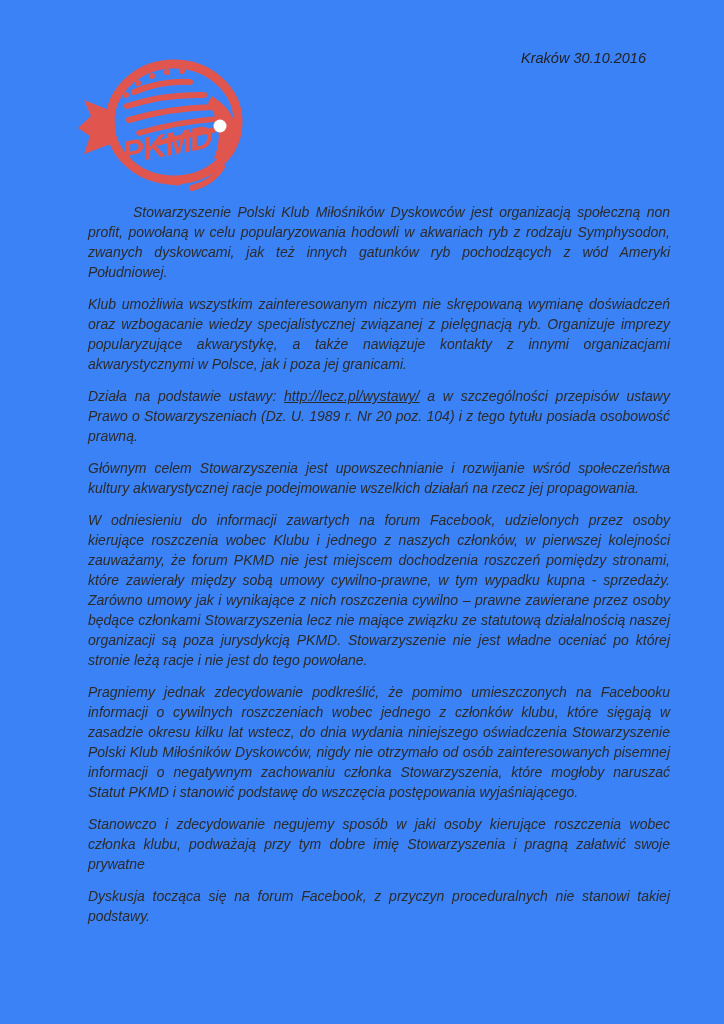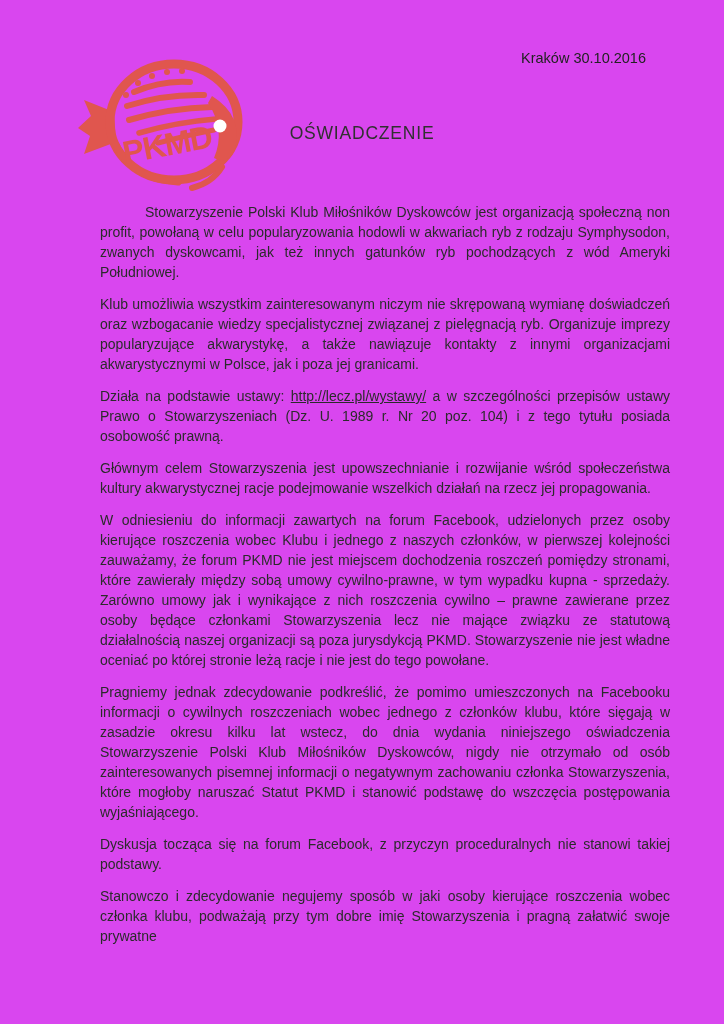--- a/index.html
+++ b/index.html
@@ -2,24 +2,25 @@
 <html style="--logo-color: #e0564e;"><head>
 <meta charset="utf-8">
 <style>
   :root { --logo-color:#e0564e; --ink:#2b2b2b; }
   * { box-sizing: border-box; }
   html,body { margin:0; padding:0; background:#ffffff; }
   .page {
     position: relative;
     width: 724px;
     height: 1024px;
-    background: #d946ef;
+    background: #3b82f6;
     font-family: "Liberation Sans", sans-serif;
     color: var(--ink);
     overflow: hidden;
+    font-style: italic;
   }
   .date {
     position: absolute;
     top: 50px;
     right: 78px;
     font-size: 14.5px;
     color: #222;
   }
   .logo {
     position: absolute;
@@ -38,21 +39,21 @@
     letter-spacing: 0.8px;
     color: #303030;
   }
   .content {
     position: absolute;
     top: 202px;
     left: 88px;
     width: 582px;
   }
   .content p {
-    margin: 0 0 12px 12px;
+    margin: 0 0 12px 0;
     font-size: 14px;
     line-height: 20px;
     text-align: justify;
     color: var(--ink);
   }
   .content p.first-indent { text-indent: 45px; }
   .content p.emphasis {
     font-weight: bold;
     text-decoration: underline;
   }
@@ -100,36 +101,35 @@
       <circle cx="148" cy="76" r="6.5" fill="#ffffff"></circle>
 
       <path d="M44 95 Q62 130 106 132" fill="none" stroke="var(--logo-color)" stroke-width="7" stroke-linecap="round"></path>
 
       <path d="M120 138 Q140 133 150 117" fill="none" stroke="var(--logo-color)" stroke-width="6" stroke-linecap="round"></path>
 
       <text x="53" y="114" transform="rotate(-11 53 114)" font-size="32" font-weight="bold" letter-spacing="-1" fill="var(--logo-color)">PKMD</text>
     </svg>
   </div>
 
-  <div class="title">OŚWIADCZENIE</div>
 
   <div class="content">
 
     <p class="first-indent">Stowarzyszenie Polski Klub Miłośników Dyskowców jest organizacją społeczną non profit, powołaną w celu popularyzowania hodowli w akwariach ryb z rodzaju Symphysodon, zwanych dyskowcami, jak też innych gatunków ryb pochodzących z wód Ameryki Południowej.</p>
 
     <p>Klub umożliwia wszystkim zainteresowanym niczym nie skrępowaną wymianę doświadczeń oraz wzbogacanie wiedzy specjalistycznej związanej z pielęgnacją ryb. Organizuje imprezy popularyzujące akwarystykę, a także nawiązuje kontakty z innymi organizacjami akwarystycznymi w Polsce, jak i poza jej granicami.</p>
 
     <p><span>Działa na podstawie ustawy: </span><span class="doc-link">http://lecz.pl/wystawy/</span><span> a w szczególności przepisów ustawy Prawo o Stowarzyszeniach (Dz. U. 1989 r. Nr 20 poz. 104) i z tego tytułu posiada osobowość prawną.</span></p>
 
     <p>Głównym celem Stowarzyszenia jest upowszechnianie i rozwijanie wśród społeczeństwa kultury akwarystycznej racje podejmowanie wszelkich działań na rzecz jej propagowania.</p>
 
     <p>W odniesieniu do informacji zawartych na forum Facebook, udzielonych przez osoby kierujące roszczenia wobec Klubu i jednego z naszych członków, w pierwszej kolejności zauważamy, że forum PKMD nie jest miejscem dochodzenia roszczeń pomiędzy stronami, które zawierały między sobą umowy cywilno-prawne, w tym wypadku kupna - sprzedaży. Zarówno umowy jak i wynikające z nich roszczenia cywilno – prawne zawierane przez osoby będące członkami Stowarzyszenia lecz nie mające związku ze statutową działalnością naszej organizacji są poza jurysdykcją PKMD. Stowarzyszenie nie jest władne oceniać po której stronie leżą racje i nie jest do tego powołane.</p>
 
 
     <p>Pragniemy jednak zdecydowanie podkreślić, że pomimo umieszczonych na Facebooku informacji o cywilnych roszczeniach wobec jednego z członków klubu, które sięgają w zasadzie okresu kilku lat wstecz, do dnia wydania niniejszego oświadczenia Stowarzyszenie Polski Klub Miłośników Dyskowców, nigdy nie otrzymało od osób zainteresowanych pisemnej informacji o negatywnym zachowaniu członka Stowarzyszenia, które mogłoby naruszać Statut PKMD i stanowić podstawę do wszczęcia postępowania wyjaśniającego.</p>
 
+    <p>Stanowczo i zdecydowanie negujemy sposób w jaki osoby kierujące roszczenia wobec członka klubu, podważają przy tym dobre imię Stowarzyszenia i pragną załatwić swoje prywatne</p>
+
     <p>Dyskusja tocząca się na forum Facebook, z przyczyn proceduralnych nie stanowi takiej podstawy.</p>
-
-    <p>Stanowczo i zdecydowanie negujemy sposób w jaki osoby kierujące roszczenia wobec członka klubu, podważają przy tym dobre imię Stowarzyszenia i pragną załatwić swoje prywatne</p>
 
   </div>
 
 </div>
 
 </body></html>

